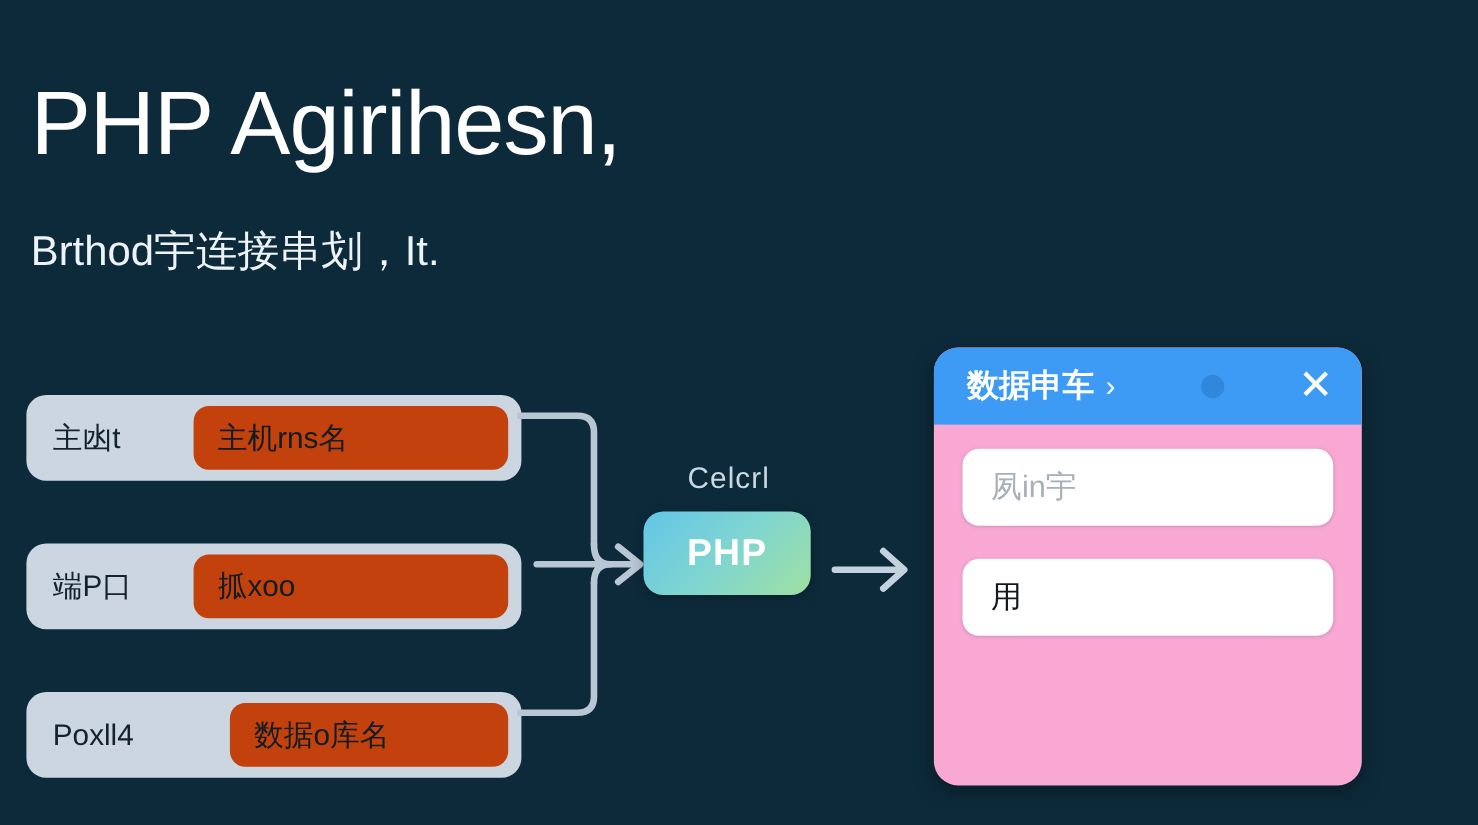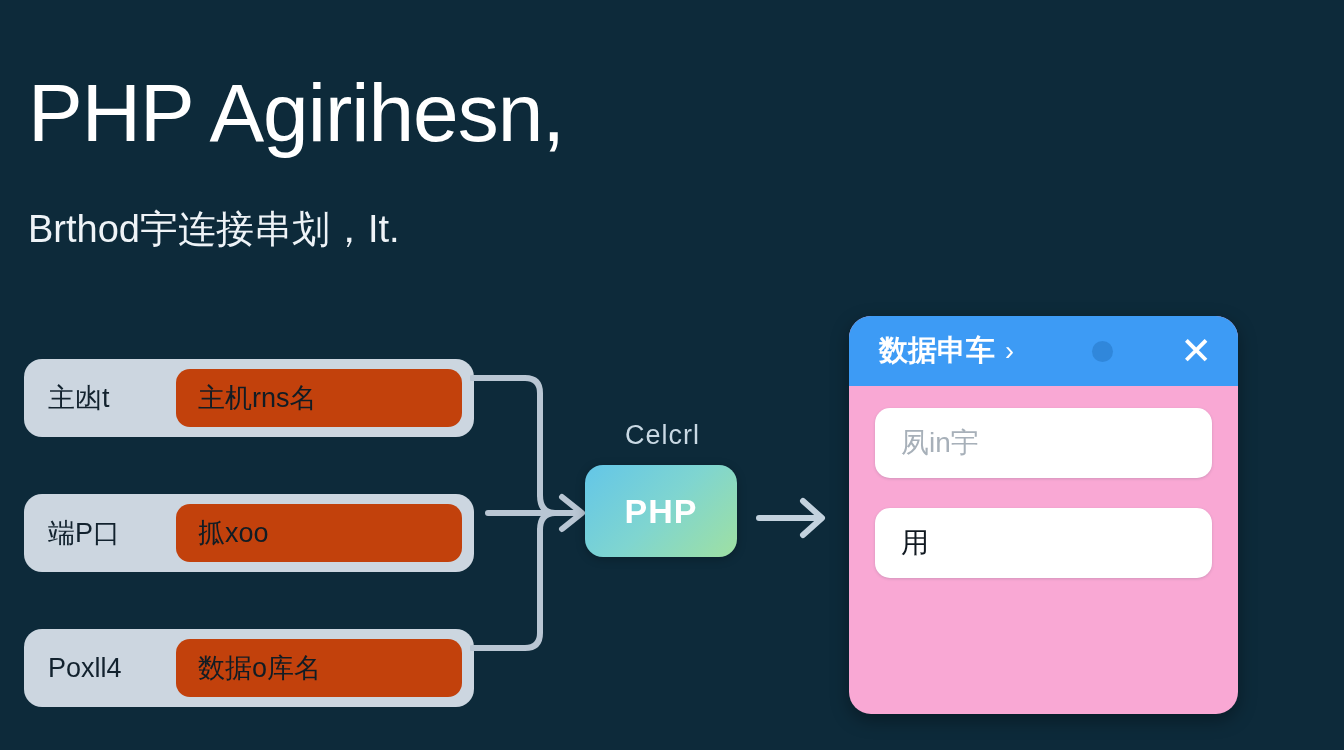--- a/index.html
+++ b/index.html
@@ -27,21 +27,21 @@
   
   .form-col { position:absolute; left:24px; top:335px; width:450px;margin-top:24px; }
   .form-row {
     display:flex; align-items:center;
     height:78px; width:450px;
     background:#ccd6e0;
     border-radius:18px;
     margin-bottom:57px;
     padding:0 12px 0 0;
   }
-  .form-row:last-child { margin-bottom:0; }
+  .form-row:last-child { margin-bottom:0;gap:33px; }
   .row-label {
     width:152px; flex:0 0 152px;
     font-size:27px; color:#12222e;
     text-align:left; padding-left:24px;
     white-space:nowrap; overflow:hidden;
   }
   .row-input {
     flex:1; height:58px;
     background:#c2410c;
     border-radius:14px;
@@ -54,21 +54,21 @@
   
   .connectors { position:absolute; left:470px; top:330px; width:180px; height:350px; }
 
   
   .php-wrap { position:absolute; left:585px; top:420px; width:155px; text-align:center; }
   .php-caption {
     font-size:27px; color:#c9d9e4; margin-bottom:14px;
     letter-spacing:1px; white-space:nowrap;
   }
   .php-badge {
-    width:152px; height:92px;
+    width:152px; height:76px;
     border-radius:18px;
     background:linear-gradient(135deg,#63c6e8 0%, #7fd5d0 50%, #9fe0a2 100%);
     display:flex; align-items:center; justify-content:center;
     font-size:34px; font-weight:bold; color:#ffffff;
     letter-spacing:1px;
     box-shadow:0 2px 10px rgba(0,0,0,.25);
     text-align:center;
   }
   .out-arrow { position:absolute; left:755px; top:495px; width:80px; height:46px; }
 

